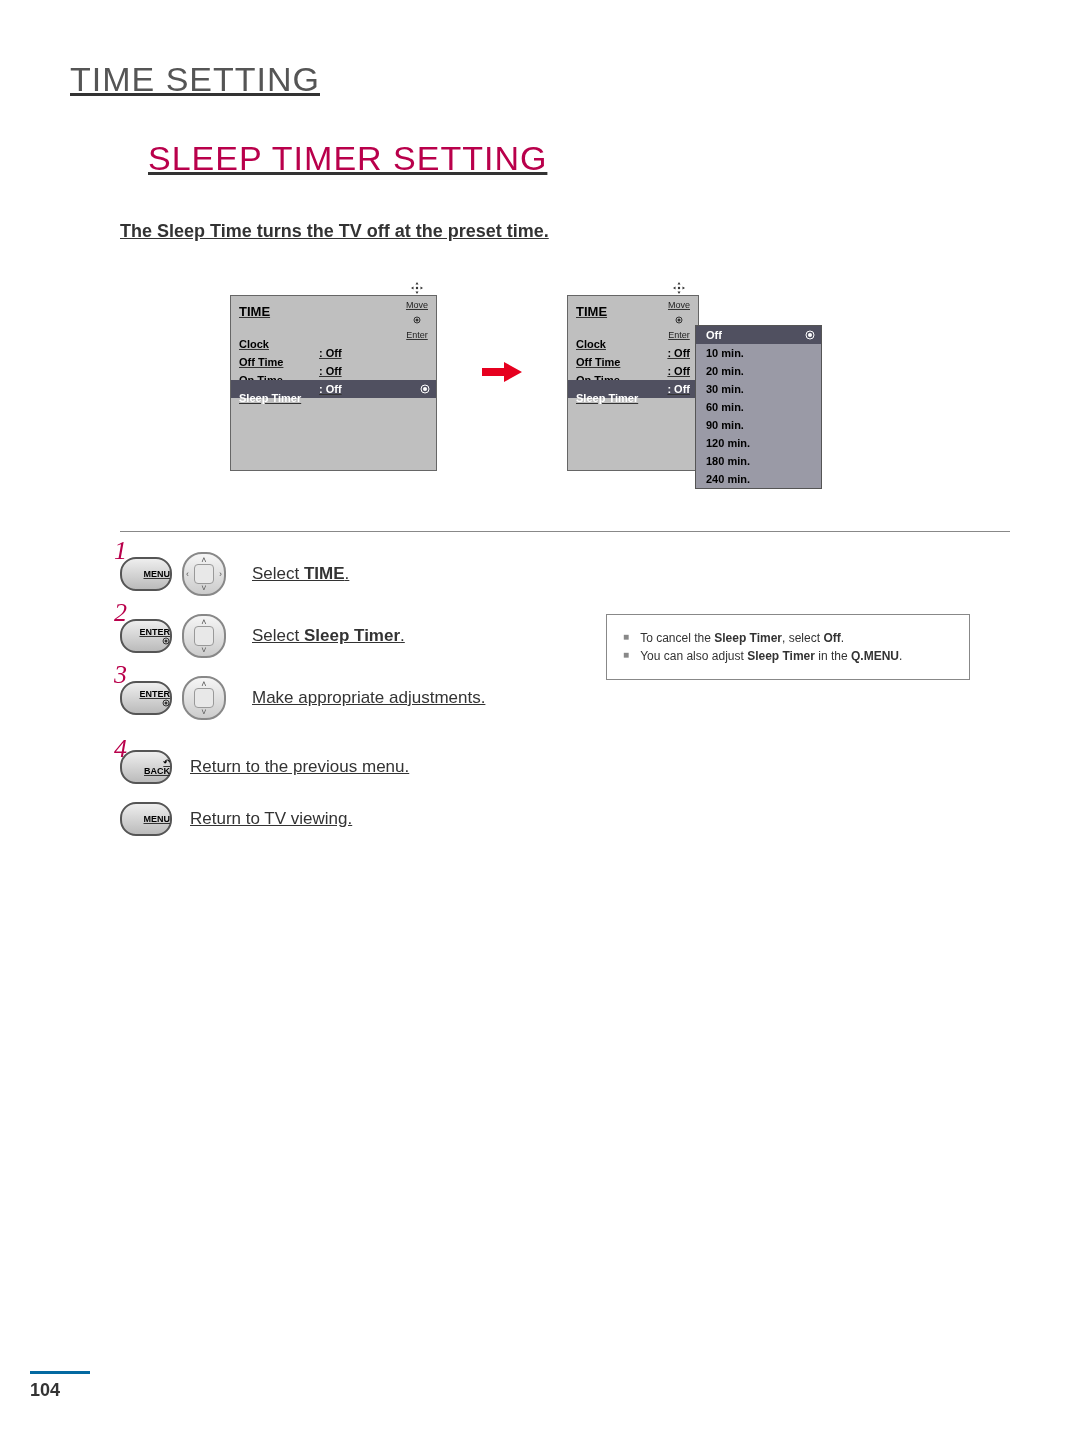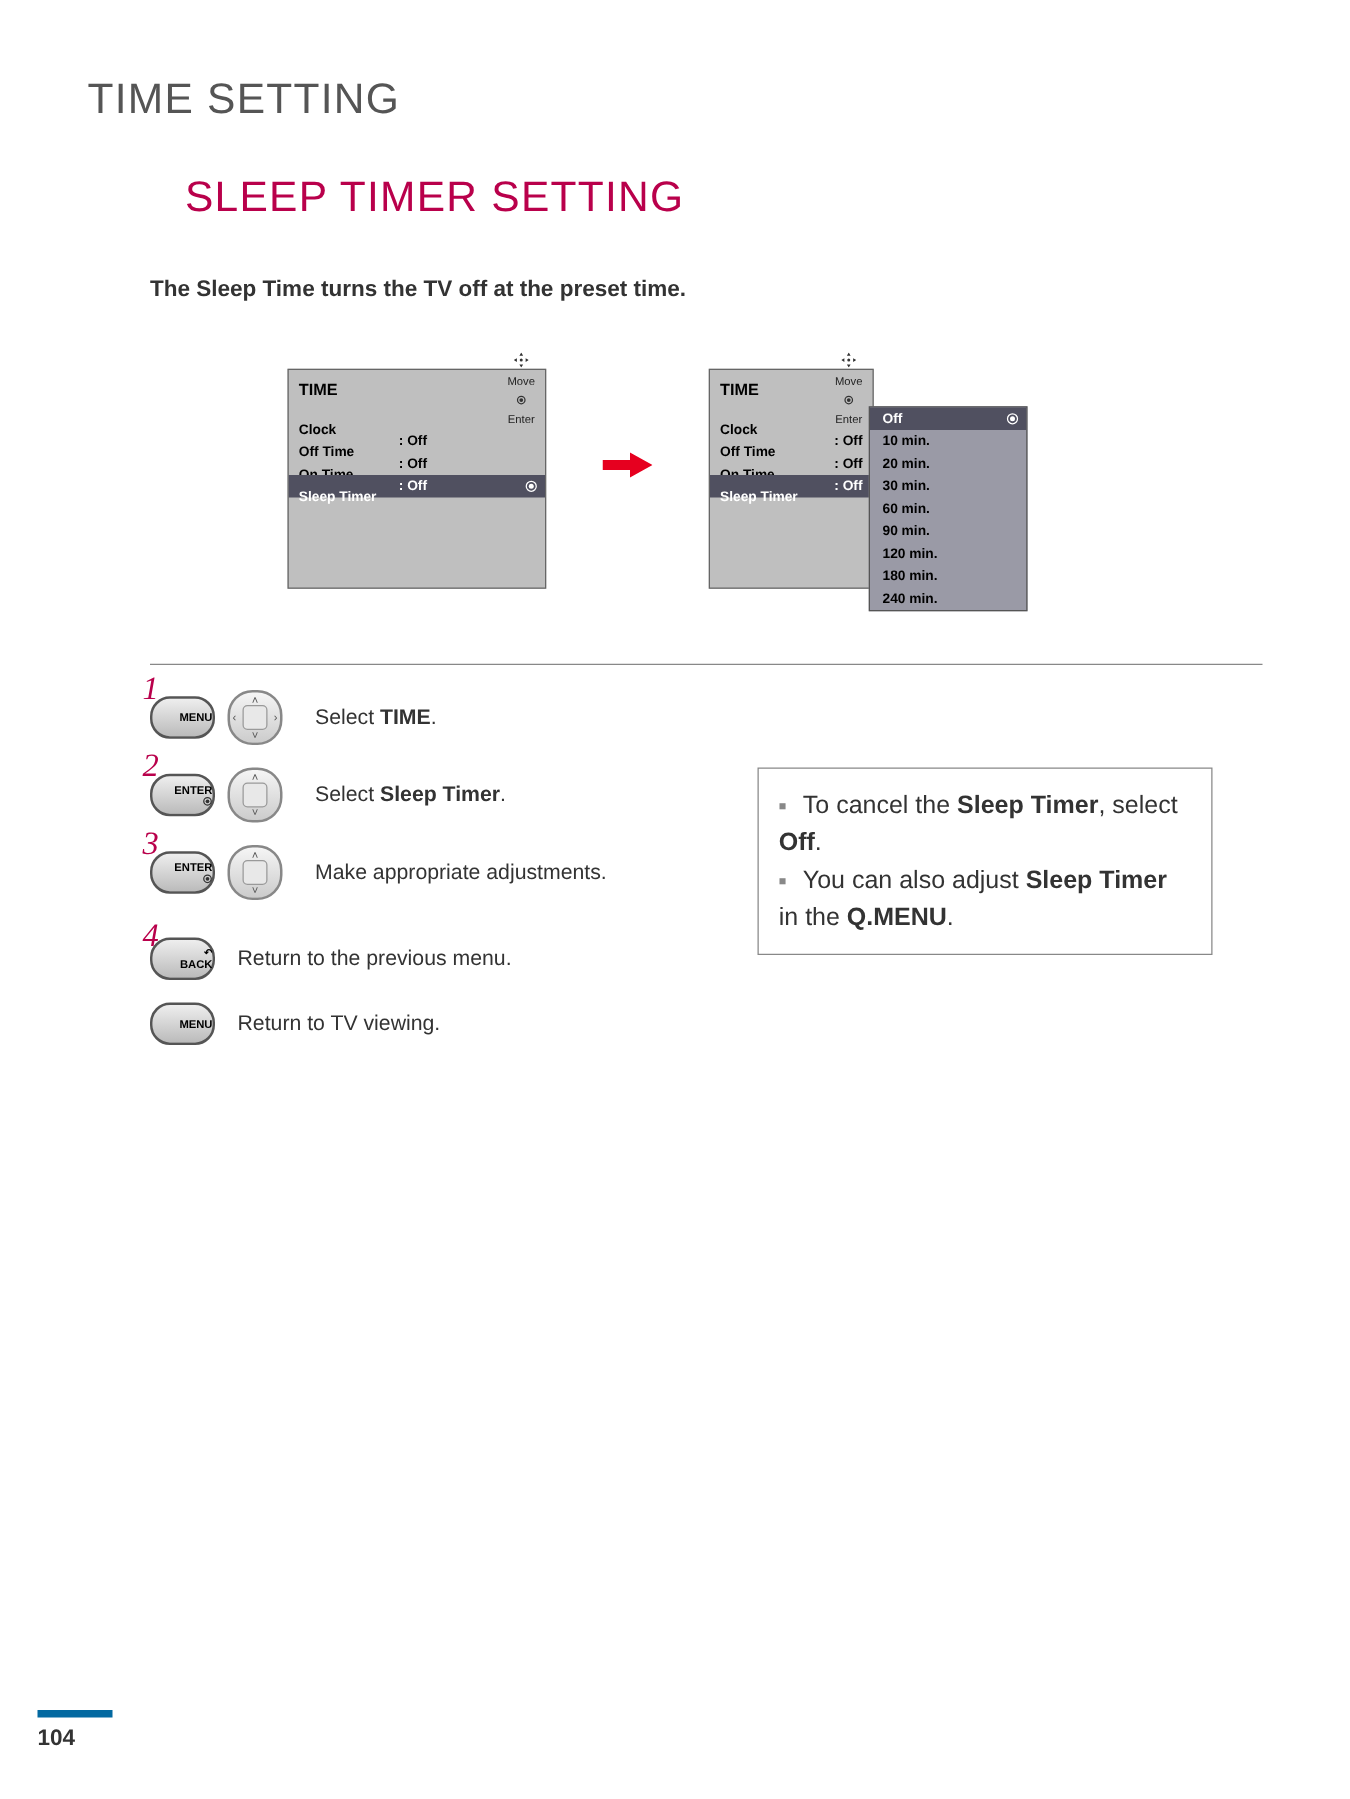--- a/index.html
+++ b/index.html
@@ -8,20 +8,21 @@
     font-family: Arial, Helvetica, sans-serif;
     color: #333;
   }
   .page {
     width: 1080px;
     height: 1439px;
     position: relative;
     background: #fff;
     box-sizing: border-box;
     padding: 60px 70px 40px 70px;
+    text-decoration: underline;
   }
   .main-title {
     font-size: 34px;
     letter-spacing: 1px;
     font-weight: 400;
     color: #555;
   }
   .section-title {
     font-size: 34px;
     letter-spacing: 1px;
@@ -213,39 +214,39 @@
     color: #333;
   }
 
   .notes-box {
     position: absolute;
     right: 110px;
     top: 614px;
     width: 330px;
     border: 1px solid #888;
     padding: 14px 16px;
-    font-size: 20px;
+    font-size: 12px;
     line-height: 1.5;
   }
   .notes-box ul { margin: 0; padding-left: 0; list-style: none; }
   .notes-box li::before {
     content: "■";
     color: #888;
     font-size: 10px;
     margin-right: 8px;
     vertical-align: 2px;
   }
 
   .page-num {
     position: absolute;
     left: 30px;
     bottom: 38px;
     font-size: 18px;
     font-weight: bold;
-    border-top: 6px solid #0369a1;
+    border-top: 3px solid #0369a1;
     padding-top: 6px;
     width: 60px;
   }
 </style>
 </head>
 <body>
 
 <div class="page">
 
   <div class="main-title">TIME SETTING</div>

